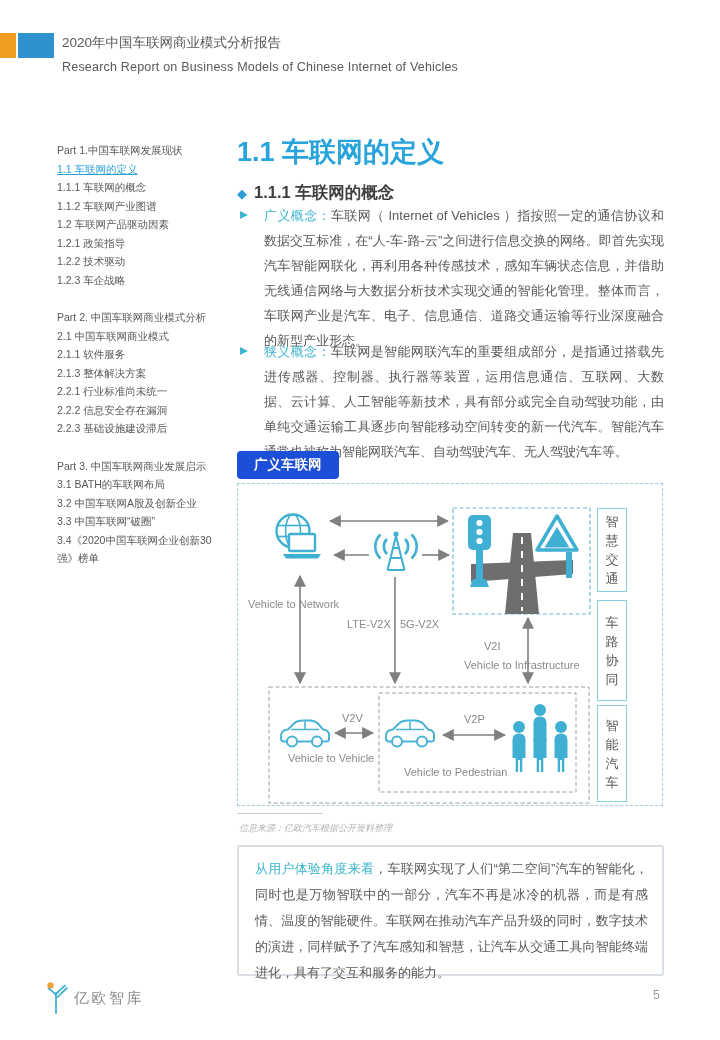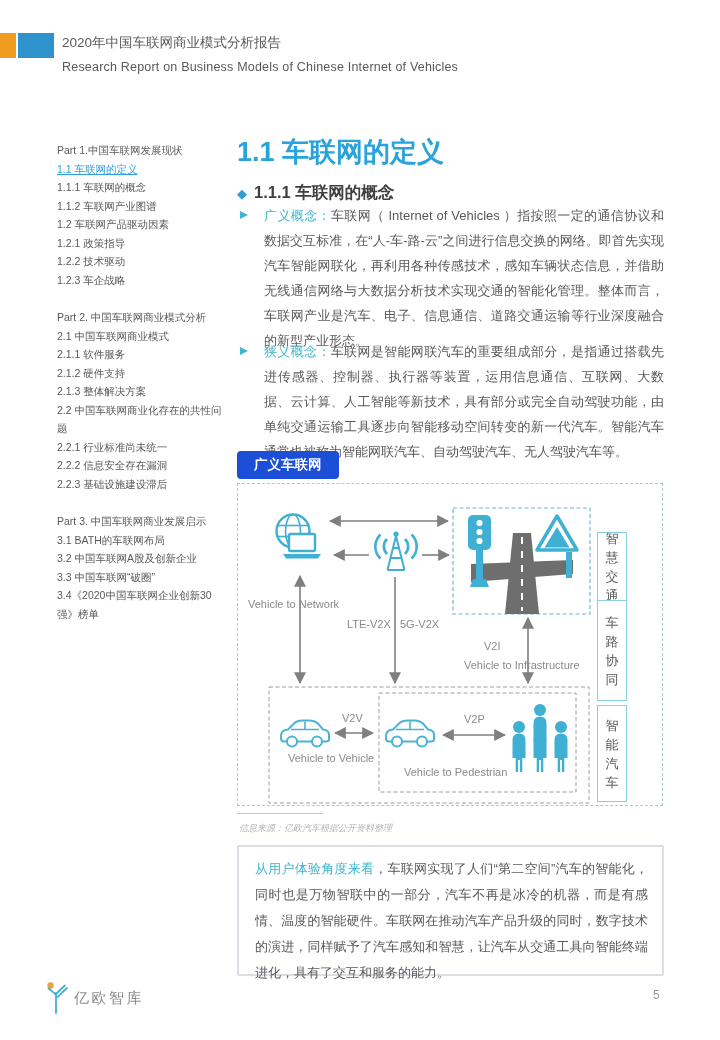--- a/index.html
+++ b/index.html
@@ -30,21 +30,21 @@
   .diagram-tab{position:absolute;left:237px;top:451px;height:28px;line-height:28px;padding:0 17px;
                background:#1d4ed8;color:#fff;font-size:13.5px;font-weight:bold;border-radius:4px;}
   .diagram-box{position:absolute;left:237px;top:483px;width:426px;height:323px;box-sizing:border-box;
                border:1px dashed #A9CBD9;background:#fff;}
   .dsvg{position:absolute;left:0;top:0;}
   .dlabel{position:absolute;font-size:11px;color:#8a8a8a;white-space:nowrap;}
   .side-tab{position:absolute;left:359px;width:30px;box-sizing:border-box;border:1px solid #8AD0E0;
             display:flex;align-items:center;justify-content:center;background:#fff;}
   .side-tab span{display:block;width:14px;font-size:13px;line-height:19px;color:#595959;
                  text-align:center;word-break:break-all;}
-  #st1{top:24px;height:69px;margin-top:24px;} #st2{top:116px;height:101px;} #st3{top:221px;height:97px;}
+  #st1{top:24px;height:84px;} #st2{top:116px;height:101px;} #st3{top:221px;height:97px;}
   
   .src-line{position:absolute;left:237px;top:813px;width:86px;height:1px;background:#c9c9c9;}
   .source{position:absolute;left:239px;top:822px;font-size:9px;color:#b3b3b3;font-style:italic;}
   
   .callout{position:absolute;left:237px;top:845px;width:427px;height:131px;box-sizing:border-box;
            border:2px solid #D9DFE5;border-radius:2px;padding:9px 14px 0 16px;
            font-size:13px;line-height:26px;color:#595959;text-align:justify;}
   
   .logo{position:absolute;left:44px;top:981px;display:flex;align-items:center;}
   .logo-text{font-size:15px;color:#8c8c8c;letter-spacing:2.5px;margin-left:4px;}
@@ -68,23 +68,21 @@
       <div class="toc-row">1.1.2 车联网产业图谱</div>
       <div class="toc-row">1.2 车联网产品驱动因素</div>
       <div class="toc-row">1.2.1 政策指导</div>
       <div class="toc-row">1.2.2 技术驱动</div>
       <div class="toc-row">1.2.3 车企战略</div>
     </div>
     <div class="toc-section">
       <div class="toc-row">Part 2. 中国车联网商业模式分析</div>
       <div class="toc-row">2.1 中国车联网商业模式</div>
       <div class="toc-row">2.1.1 软件服务</div>
-      <div class="toc-row">2.1.2 硬件支持</div>
       <div class="toc-row">2.1.3 整体解决方案</div>
-      <div class="toc-row">2.2 中国车联网商业化存在的共性问题</div>
       <div class="toc-row">2.2.1 行业标准尚未统一</div>
       <div class="toc-row">2.2.2 信息安全存在漏洞</div>
       <div class="toc-row">2.2.3 基础设施建设滞后</div>
     </div>
     <div class="toc-section">
       <div class="toc-row">Part 3. 中国车联网商业发展启示</div>
       <div class="toc-row">3.1 BATH的车联网布局</div>
       <div class="toc-row">3.2 中国车联网A股及创新企业</div>
       <div class="toc-row">3.3 中国车联网“破圈”</div>
       <div class="toc-row">3.4《2020中国车联网企业创新30强》榜单</div>

